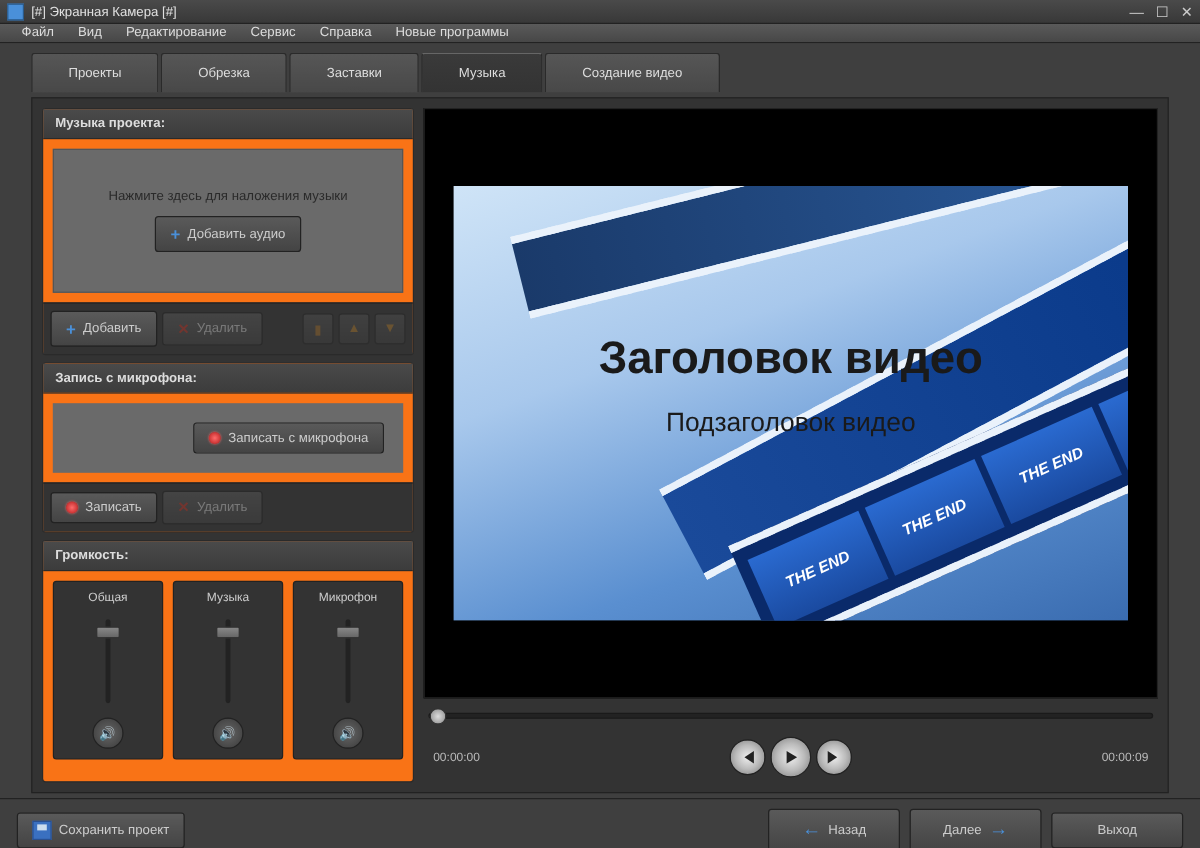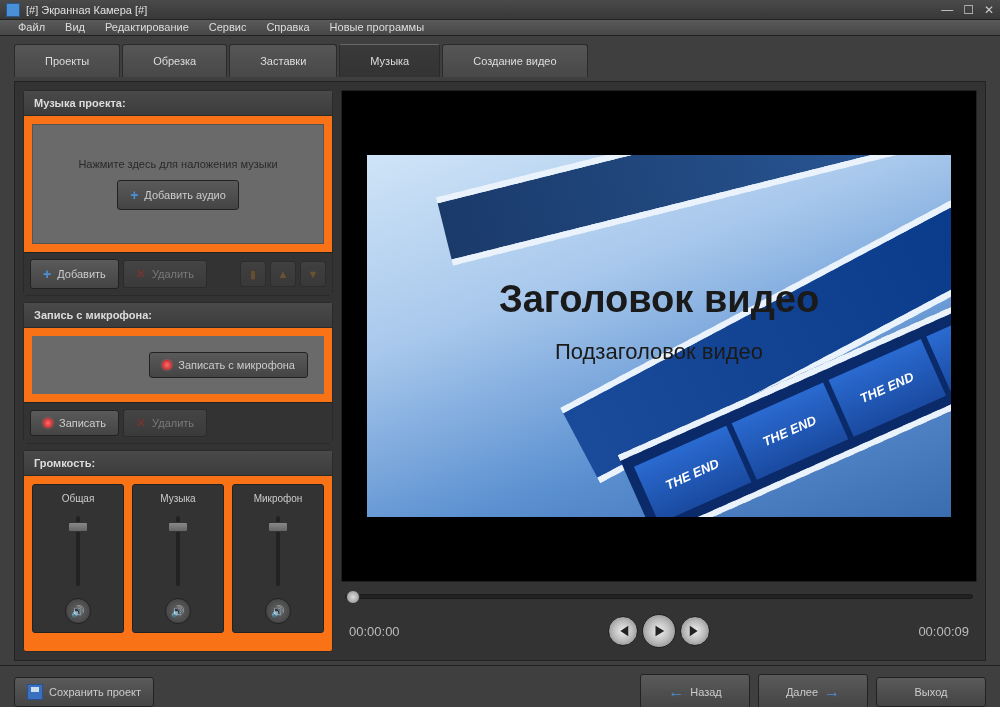--- a/index.html
+++ b/index.html
@@ -4,21 +4,21 @@
 <style>
 *{box-sizing:border-box;margin:0;padding:0;font-family:Tahoma,Arial,sans-serif;font-size:11px;color:#ccc;user-select:none}
 body{background:#3a3a3a;width:1000px;height:707px;overflow:hidden}
 .titlebar{height:20px;background:linear-gradient(#4a4a4a,#383838);display:flex;align-items:center;padding:0 6px;border-bottom:1px solid #222}
 .titlebar .app-icon{width:14px;height:14px;background:#4a90d9;border:1px solid #2a5a8a;margin-right:6px}
 .titlebar .title{flex:1;color:#e0e0e0}
 .titlebar .win-btns{display:flex;gap:10px}
 .titlebar .win-btns span{cursor:pointer;color:#ccc;font-size:12px;line-height:12px}
 .menubar{height:16px;background:linear-gradient(#5a5a5a,#474747);display:flex;align-items:flex-end;padding:0 10px;gap:4px;border-bottom:1px solid #222}
 .menubar span{padding:2px 8px;cursor:pointer;color:#ddd}
-.workspace{padding:8px 14px 4px;background:#3f3f3f}
+.workspace{padding:8px 26px 4px;background:#3f3f3f}
 .tabs{display:flex;gap:2px;margin-bottom:4px}
 .tab{padding:10px 30px;background:linear-gradient(#565656,#484848);border:1px solid #2a2a2a;border-bottom:none;color:#ddd;cursor:pointer;border-radius:3px 3px 0 0}
 .tab.active{background:linear-gradient(#3a3a3a,#333);border-top:1px solid #666}
 .main{display:flex;gap:8px;background:#333;border:1px solid #222;padding:8px;height:580px}
 .left{width:310px;display:flex;flex-direction:column;gap:6px}
 .panel{background:#f97316;border:1px solid #2a2a2a;border-radius:3px}
 .panel-hd{padding:6px 10px;color:#ddd;font-weight:bold;border-bottom:1px solid #2a2a2a;background:linear-gradient(#4a4a4a,#3c3c3c)}
 .panel-body{padding:8px}
 .dropzone{background:#6a6a6a;height:120px;border:1px solid #555;display:flex;flex-direction:column;align-items:center;justify-content:center;gap:10px;color:#333}
 .btn{display:inline-flex;align-items:center;gap:6px;padding:6px 12px;background:linear-gradient(#5a5a5a,#444);border:1px solid #222;border-radius:3px;cursor:pointer;color:#ddd}
@@ -48,21 +48,21 @@
 .seg1{width:520px;height:70px;top:0;left:0;transform:rotate(4deg);background:linear-gradient(90deg,#1a3a6a,#2a5a9a)}
 .seg2{width:460px;height:85px;top:180px;left:60px;transform:rotate(-10deg);background:linear-gradient(90deg,#1a4a9a,#0a3a8a)}
 .seg3{width:440px;height:95px;top:260px;left:100px;transform:rotate(-6deg);background:#0a2a6a;display:flex;align-items:center;gap:6px;padding:0 10px}
 .frame{flex:1;height:62px;background:linear-gradient(#2a6ad0,#1a4aa0);display:flex;align-items:center;justify-content:center;color:#fff;font-weight:bold;font-size:13px;font-style:italic;font-family:Arial}
 .pv-title{font-family:Arial;font-size:38px;font-weight:bold;color:#1a1a1a;z-index:2;margin-top:-30px}
 .pv-sub{font-family:Arial;font-size:22px;color:#1a1a1a;z-index:2;margin-top:18px}
 .seek{height:16px;display:flex;align-items:center;padding:0 4px}
 .seek-track{flex:1;height:5px;background:#222;border-radius:3px;position:relative;border:1px solid #1a1a1a}
 .seek-thumb{position:absolute;left:0;top:-5px;width:14px;height:14px;border-radius:50%;background:radial-gradient(#ddd,#888);border:1px solid #333;cursor:pointer}
 .controls{display:flex;align-items:center;padding:4px 8px;gap:8px}
-.time{color:#bbb;font-size:13px}
+.time{color:#bbb;font-size:10px}
 .ctrl-center{flex:1;display:flex;justify-content:center;gap:4px;align-items:center}
 .play-btn{width:30px;height:30px;border-radius:50%;background:radial-gradient(#eee 0%,#bbb 50%,#777 100%);border:1px solid #222;display:flex;align-items:center;justify-content:center;cursor:pointer}
 .play-btn.big{width:34px;height:34px}
 .play-btn svg{width:14px;height:14px}
 .bottom{display:flex;padding:8px 14px;gap:8px;align-items:center;background:#3f3f3f;border-top:1px solid #222}
 .bottom .spacer{flex:1}
 .btn-lg{padding:8px 26px;min-width:110px;justify-content:center}
 .save-icon{width:16px;height:16px;background:#3a70c0;border:1px solid #2a5090;position:relative}
 .save-icon::after{content:"";position:absolute;top:2px;left:3px;width:8px;height:5px;background:#cde}
 .arrow-l{color:#4a90d9;font-size:16px;font-weight:bold}

